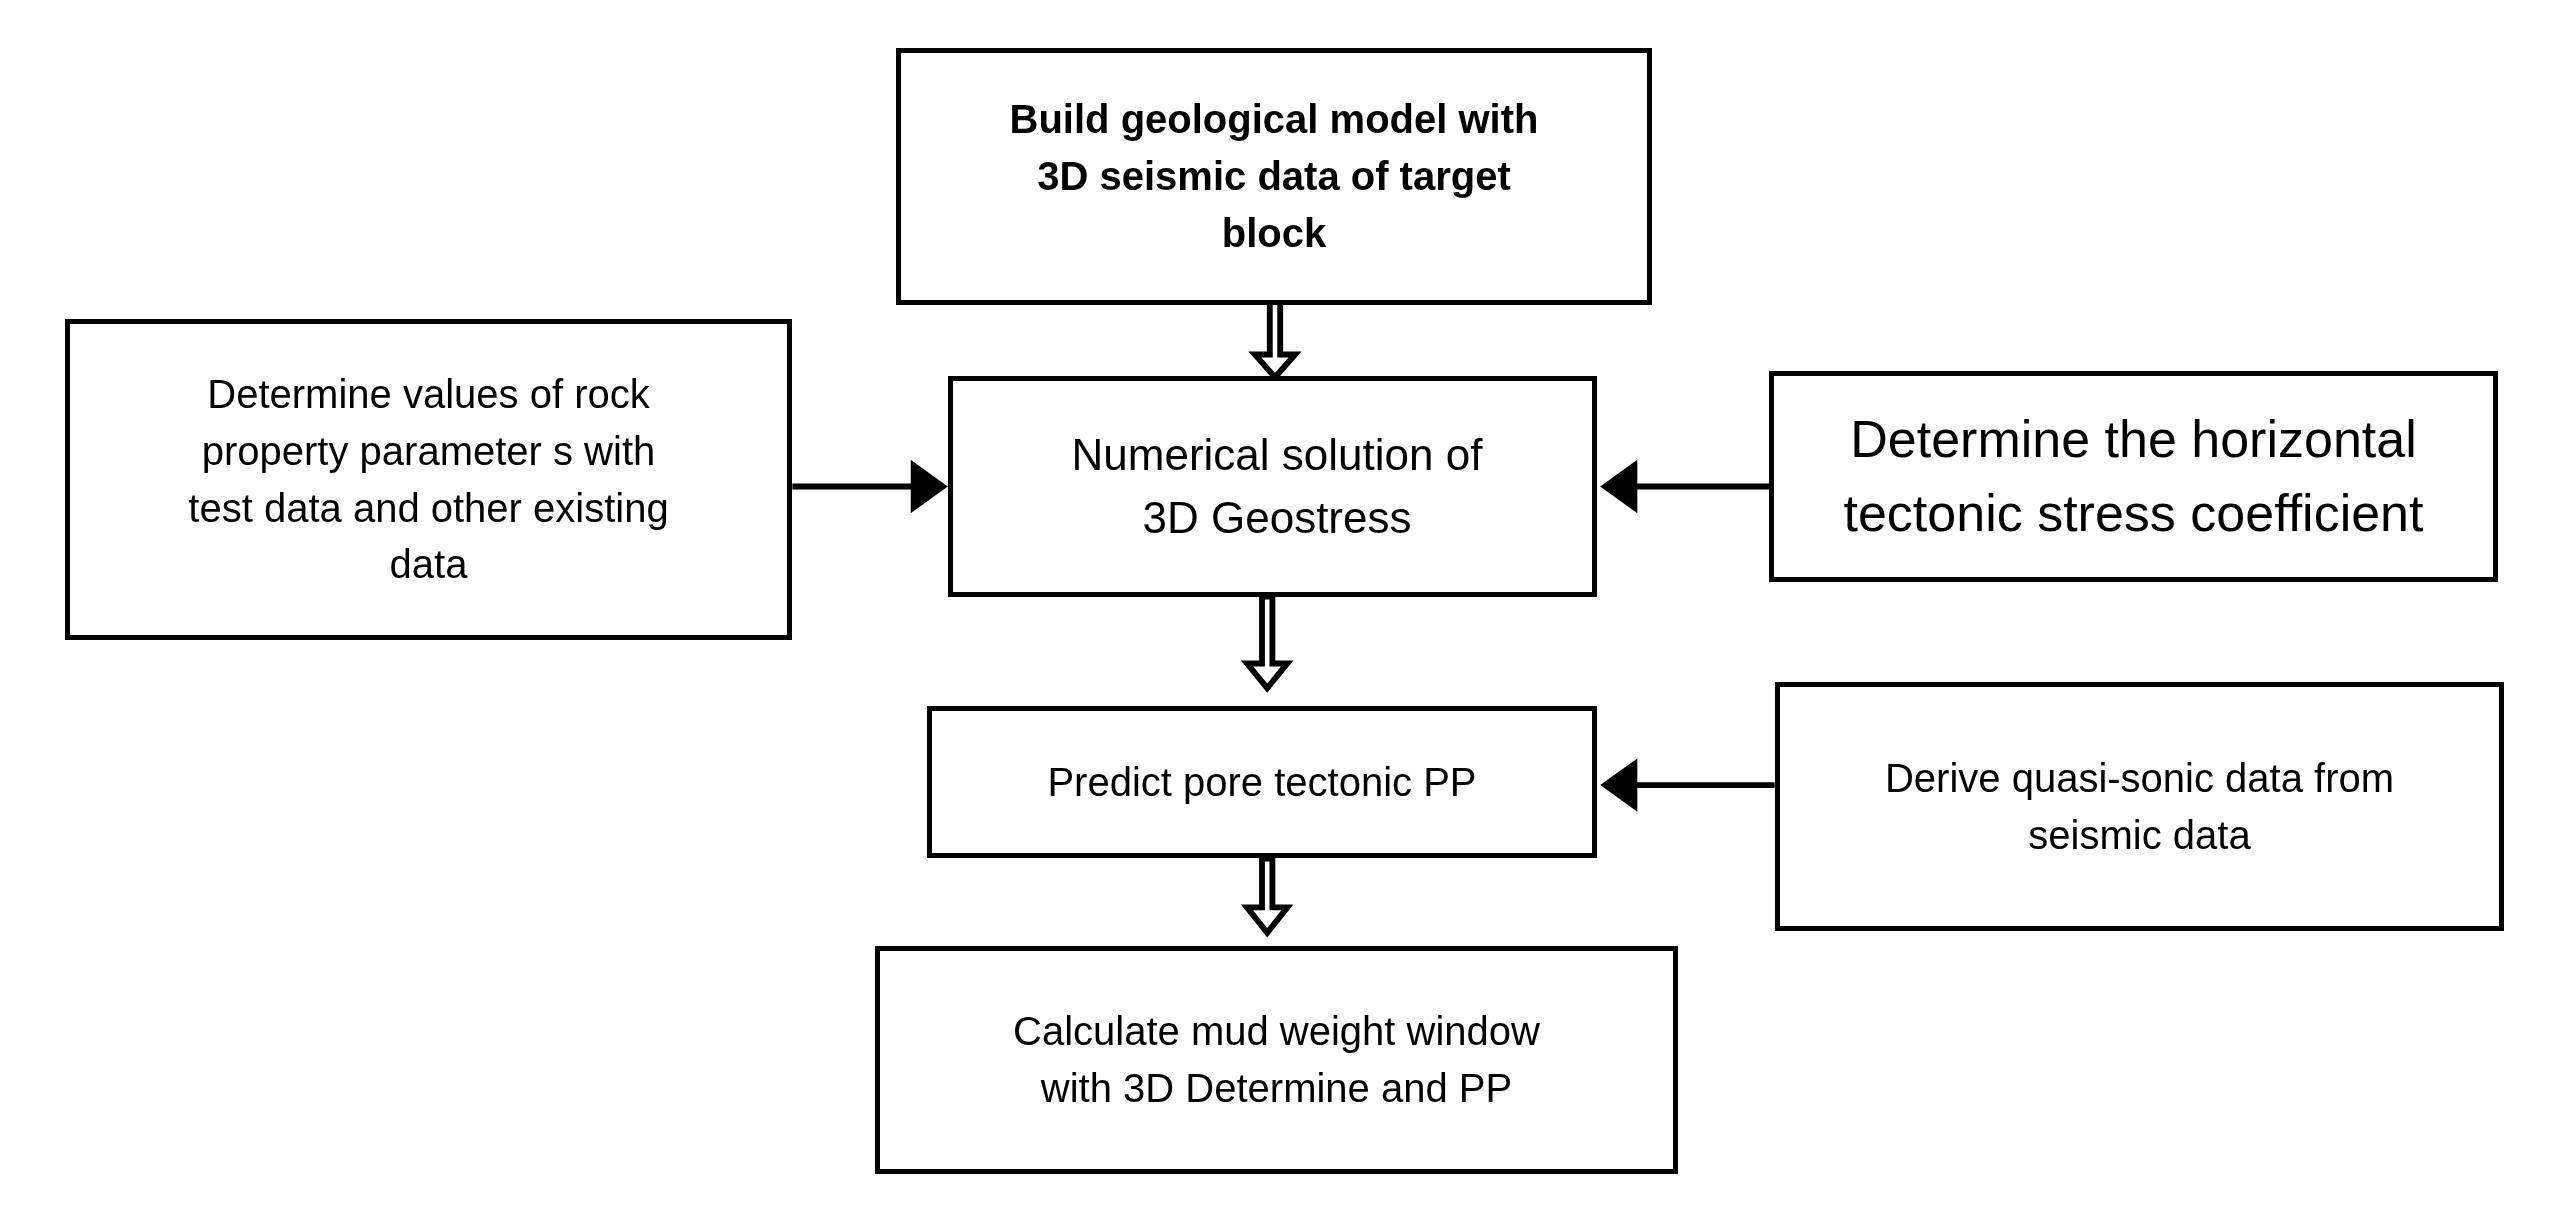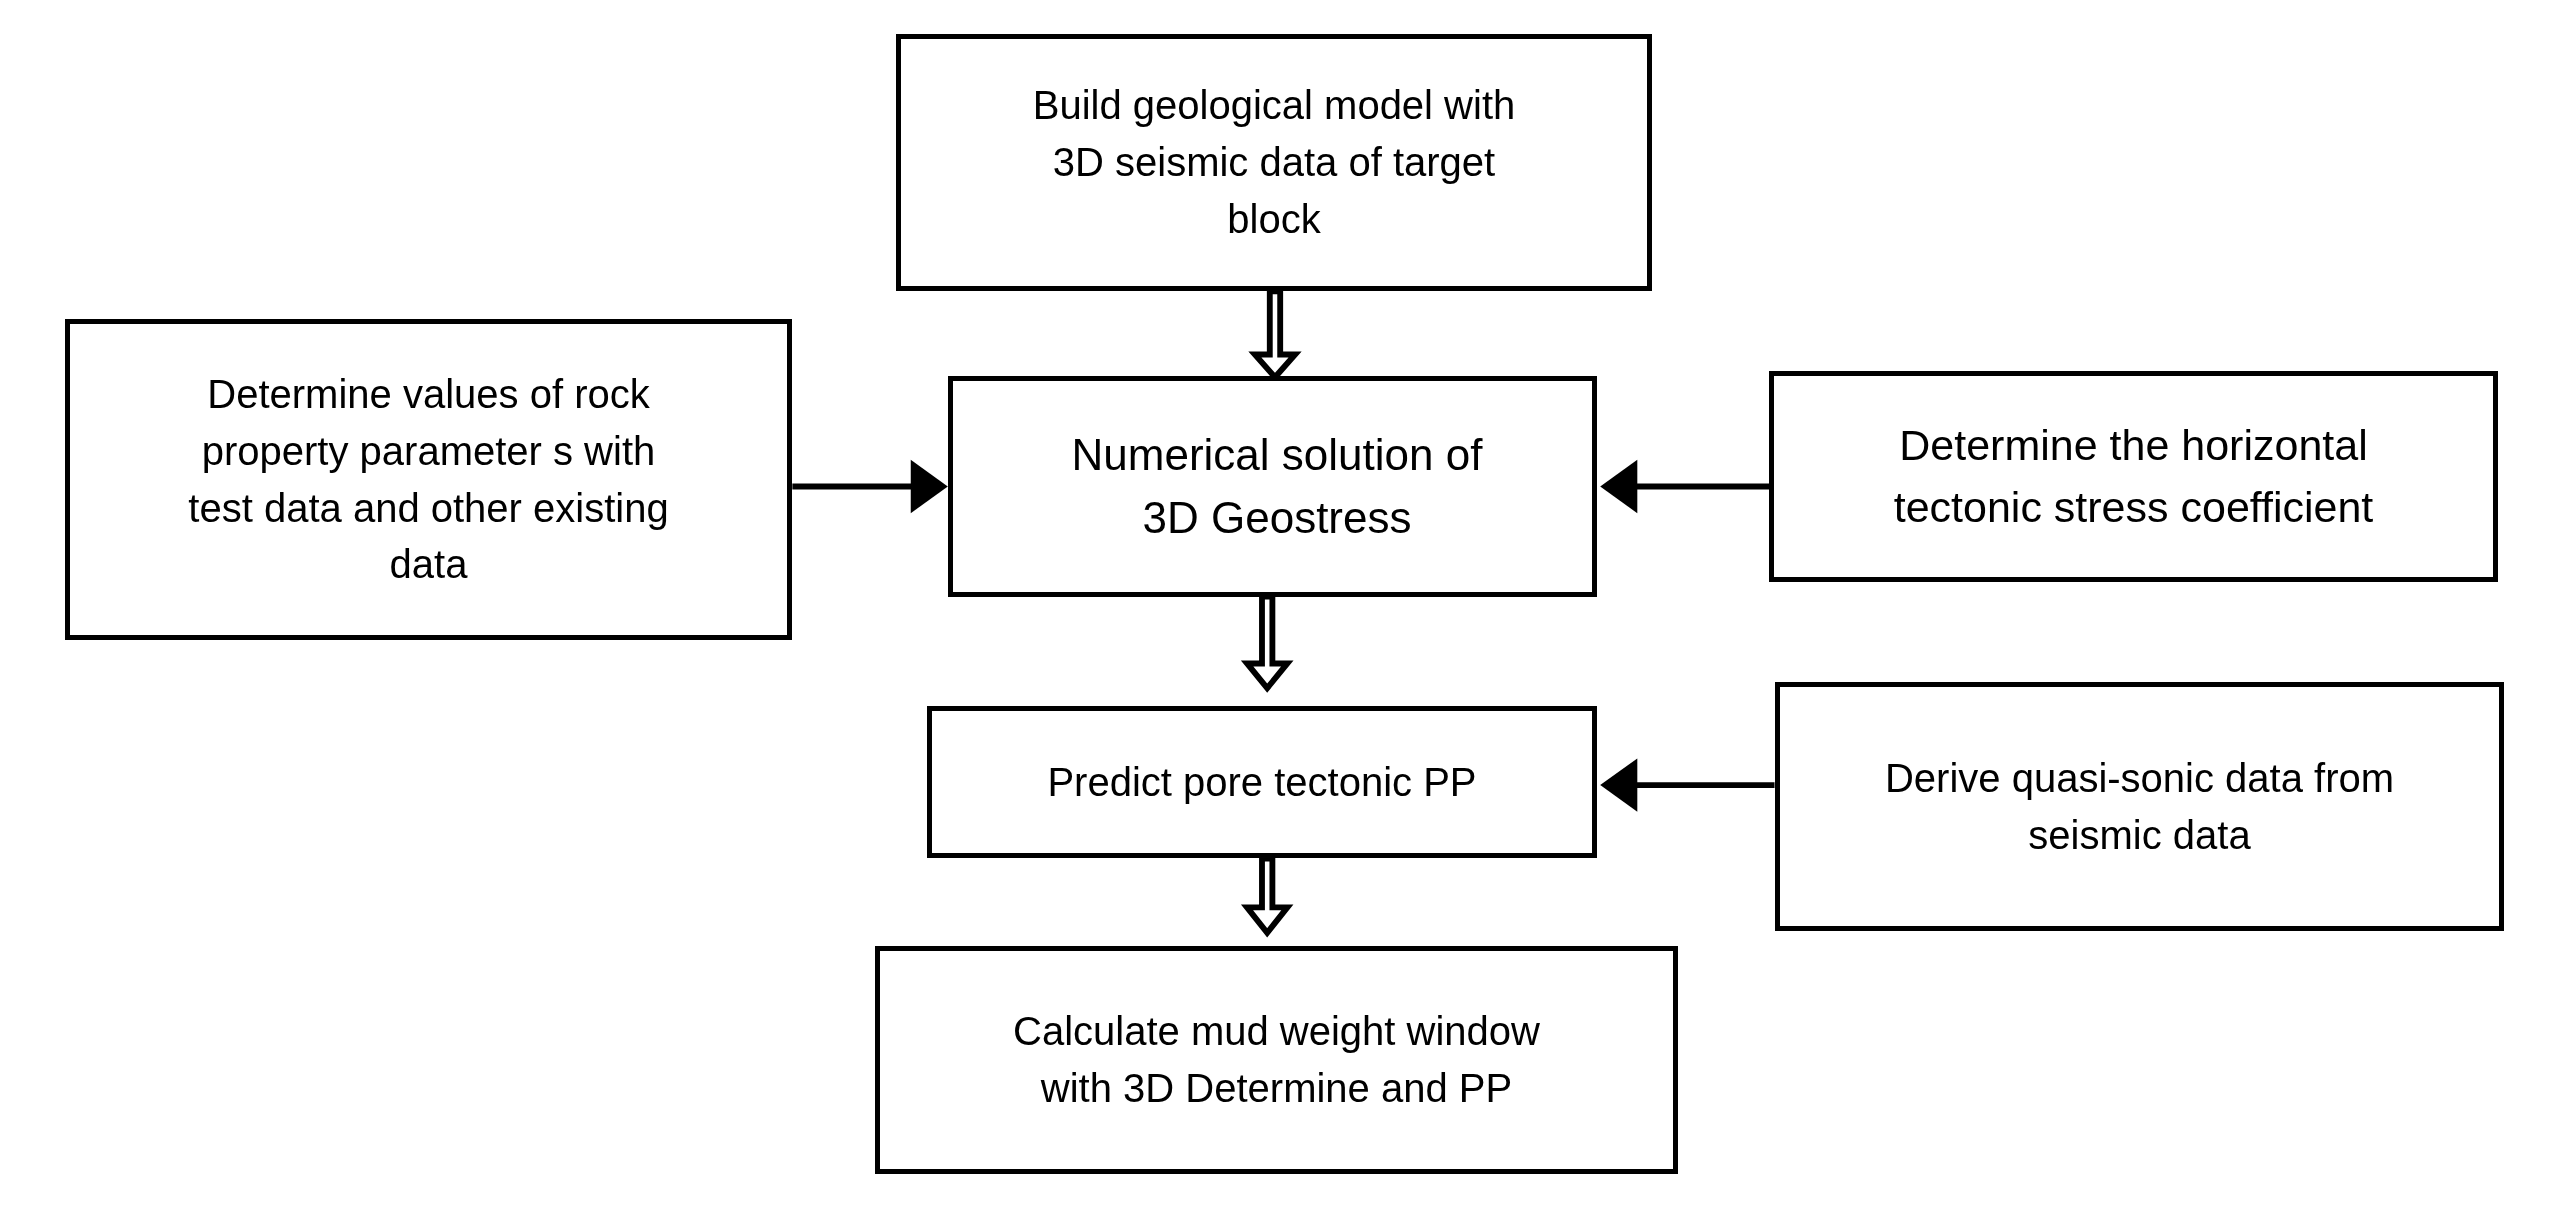--- a/index.html
+++ b/index.html
@@ -29,24 +29,24 @@
     color: #000000;
     line-height: 1.42;
     padding: 3.9px 17px;
   }
   .node .label {
     display: block;
     width: 100%;
     white-space: pre-line;
   }
   
-  #node-build-model   { left: 896px; top: 34px;   width: 756px; height: 257px; font-size: 40px; }
+  #node-build-model   { left: 896px; top: 48px;   width: 756px; height: 257px; font-size: 40px; font-weight: bold; }
   #node-rock-props    { left: 65px;  top: 319px;  width: 727px; height: 321px; font-size: 40px; }
   #node-geostress     { left: 948px; top: 376px;  width: 649px;  height: 221px; font-size: 44px; padding-left: 26px; }
-  #node-tectonic      { left: 1769px; top: 371px;  width: 729px; height: 211px; font-size: 43px; }
+  #node-tectonic      { left: 1769px; top: 371px;  width: 729px; height: 211px; font-size: 52px; }
   #node-pore-pressure { left: 927px; top: 706px; width: 670px; height: 152px; font-size: 40px; }
   #node-quasi-sonic   { left: 1775px; top: 682px; width: 729px; height: 249px; font-size: 40px; }
   #node-mud-window    { left: 875px; top: 946px; width: 803px; height: 228px; font-size: 40px; }
 
   
   #connectors {
     position: absolute;
     left: 0; top: 0;
     width: 2576px;
     height: 1217px;

